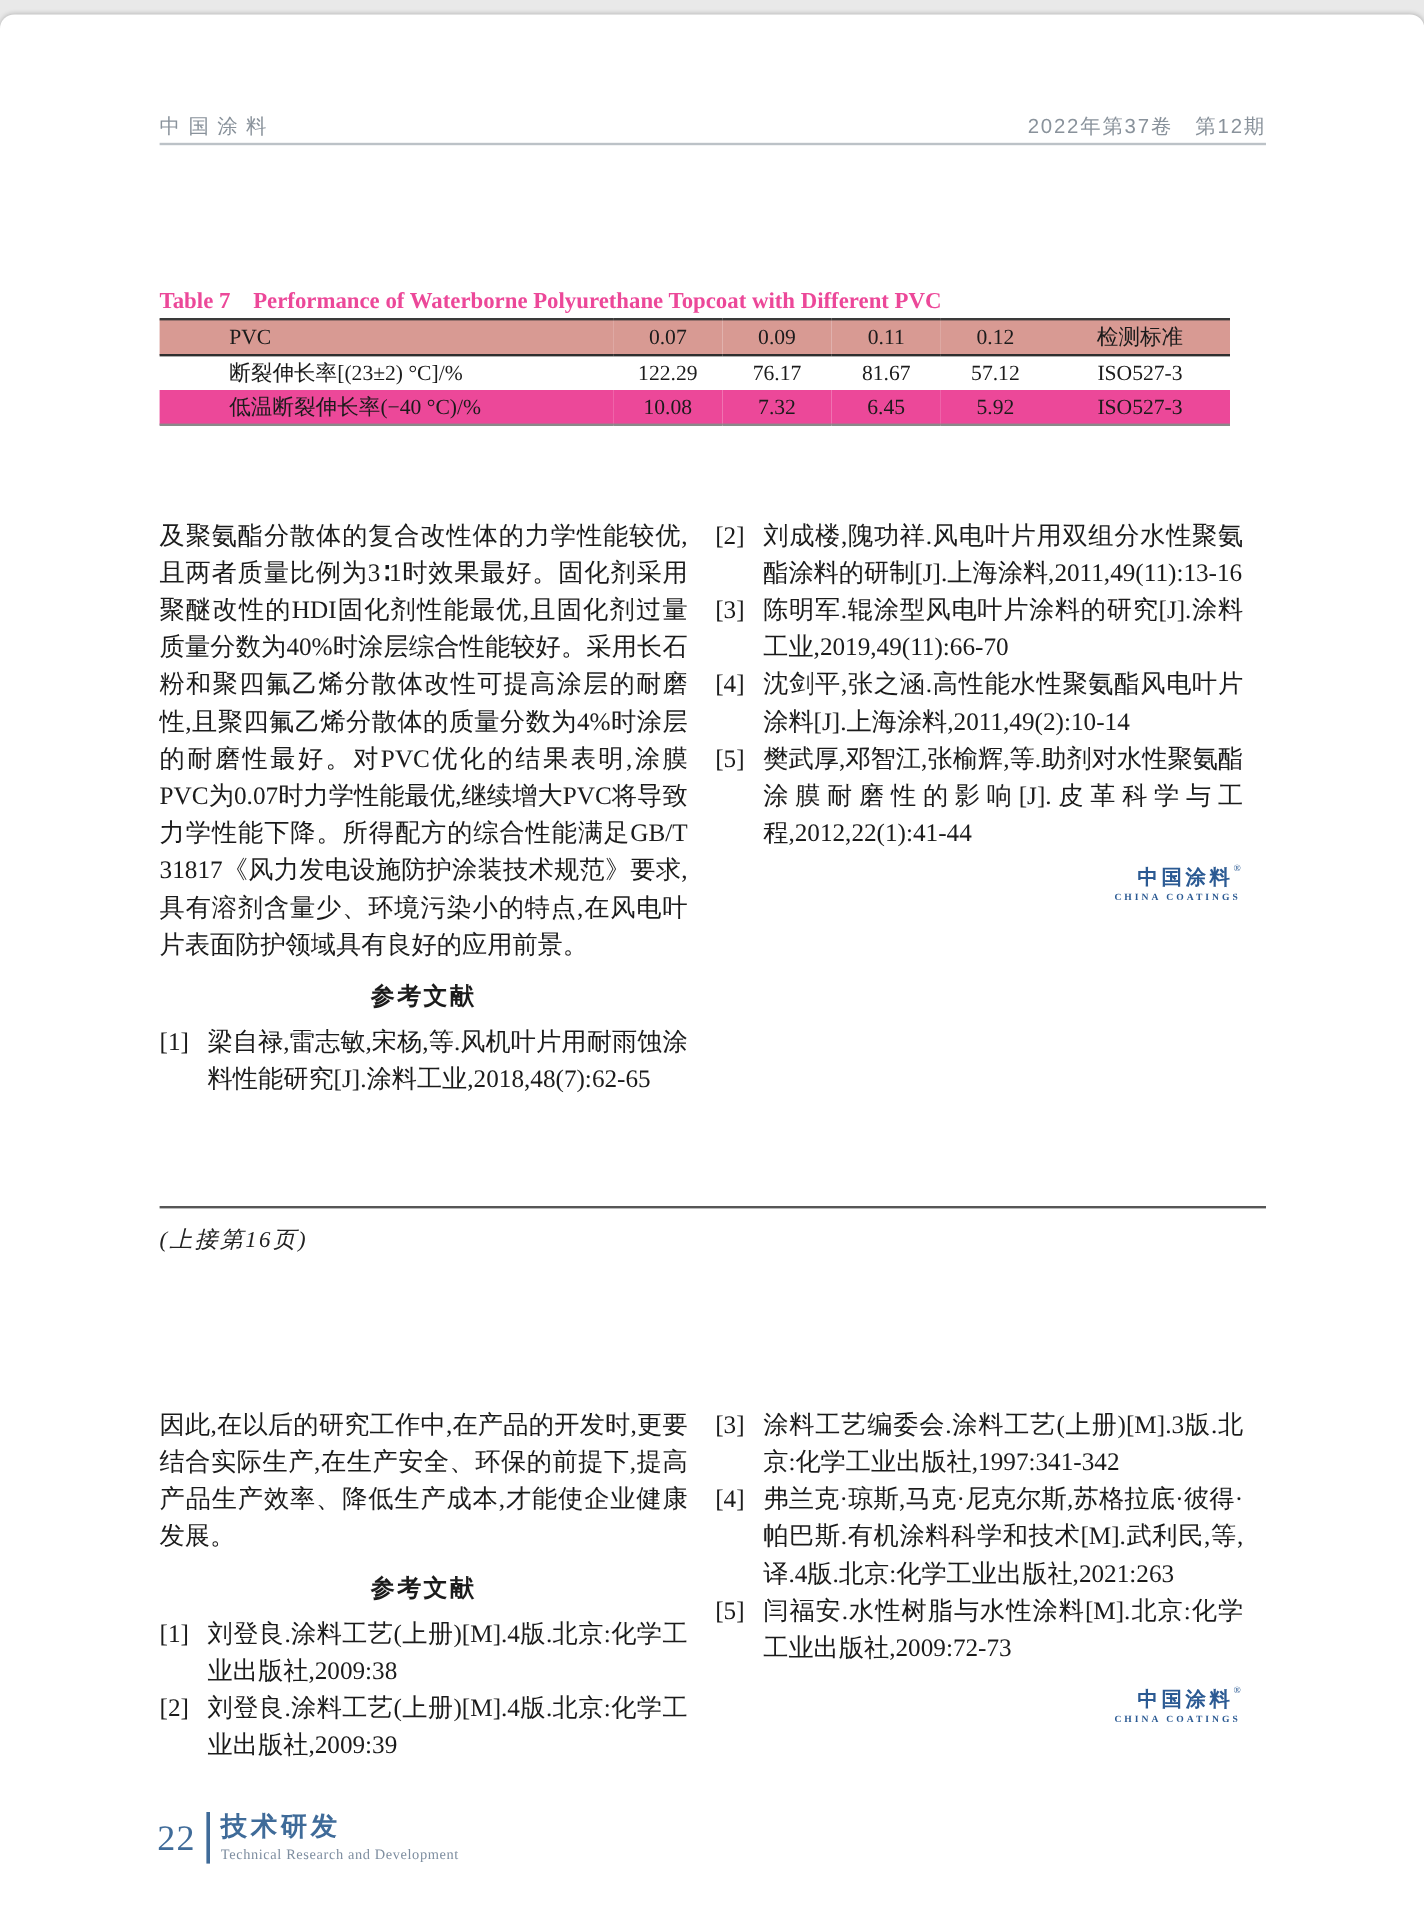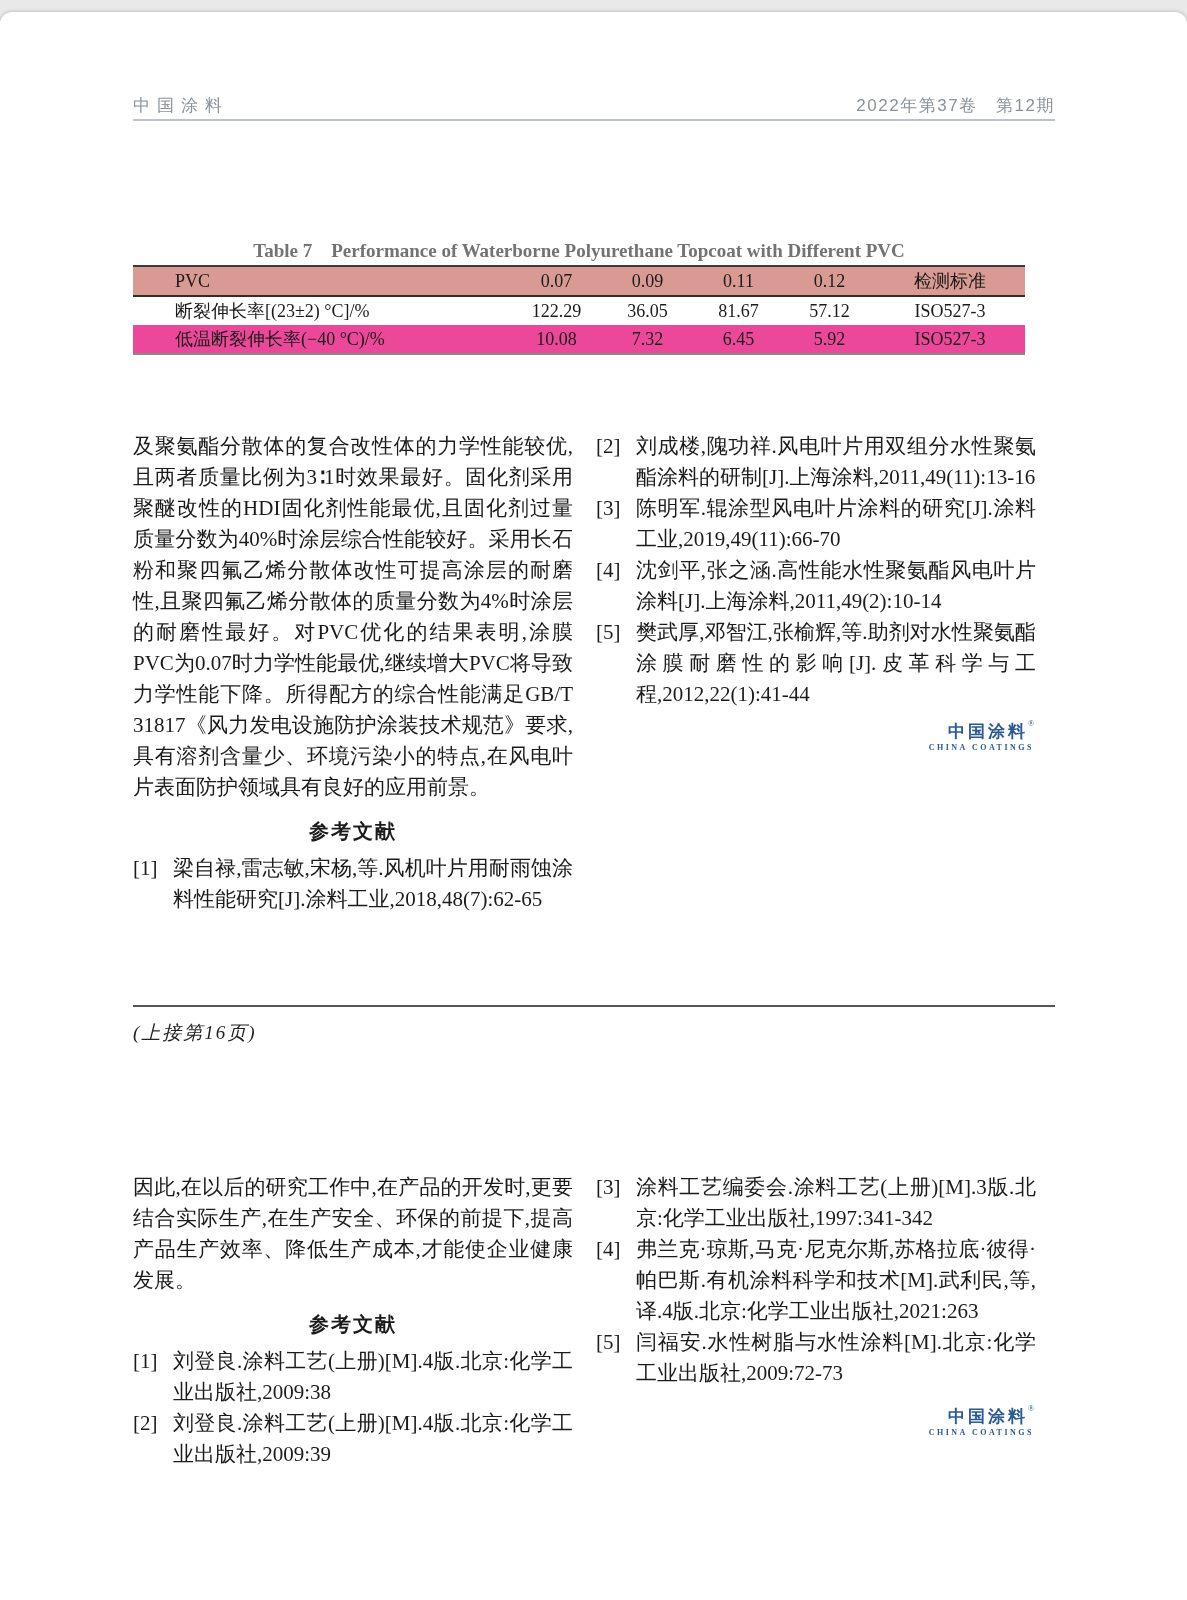--- a/index.html
+++ b/index.html
@@ -24,33 +24,33 @@
   .journal-name{letter-spacing:7px;}
   .issue-info{letter-spacing:1.5px;}
   .head-rule{position:absolute;left:133px;top:107px;width:922px;height:2px;background:#bcc2c7;}
   
   .tbl-title-zh{
     position:absolute;left:133px;top:196px;width:892px;text-align:center;
     font-family:"Liberation Sans","DejaVu Sans",sans-serif;
     font-weight:bold;font-size:20px;color:#141414;letter-spacing:1px;
   }
   .tbl-title-en{
-    position:absolute;left:133px;top:226px;width:892px;text-align:center;
-    font-weight:bold;font-size:19px;color:#737373;
+    position:absolute;left:133px;top:226px;width:892px;
+    font-weight:bold;font-size:19px;color:#ec4899;
   }
   
   table.perf{
     position:absolute;left:133px;top:253px;width:892px;
     border-collapse:collapse;table-layout:fixed;
     font-size:18px;color:#1b1b1b;
     border-top:2px solid #3a3a3a;
     border-bottom:2px solid #8a8a8a;
   }
   table.perf td{height:28px;padding:0;vertical-align:middle;text-align:center;}
-  table.perf td.lbl{text-align:left;padding-left:42px;}
+  table.perf td.lbl{text-align:left;padding-left:58px;}
   table.perf tr.hdr td{background:#d89a93;}
   table.perf tr.hdr{border-bottom:2px solid #2e2e2e;}
   table.perf tr.tint td{background:#ec4899;}
   col.c-lbl{width:378px;}col.c-v{width:91px;}col.c-std{width:150px;}
   
   .col{position:absolute;width:440px;font-size:21px;line-height:31px;text-align:justify;}
   .col-l1{left:133px;top:419px;}
   .col-r1{left:596px;top:419px;}
   .col-l2{left:133px;top:1160px;}
   .col-r2{left:596px;top:1160px;}
@@ -123,21 +123,21 @@
         <td class="lbl">PVC</td>
         <td>0.07</td>
         <td>0.09</td>
         <td>0.11</td>
         <td>0.12</td>
         <td>检测标准</td>
       </tr>
       <tr>
         <td class="lbl">断裂伸长率[(23±2) °C]/%</td>
         <td>122.29</td>
-        <td>36.05</td>
+        <td>76.17</td>
         <td>81.67</td>
         <td>57.12</td>
         <td>ISO527-3</td>
       </tr>
       <tr class="tint">
         <td class="lbl">低温断裂伸长率(−40 °C)/%</td>
         <td>10.08</td>
         <td>7.32</td>
         <td>6.45</td>
         <td>5.92</td>
@@ -206,14 +206,22 @@
     <div class="ref">
       <span class="mk">[5]</span>
       <span class="tx">闫福安.水性树脂与水性涂料[M].北京:化学工业出版社,2009:72-73</span>
     </div>
     <div class="logo" style="margin-top:16px;">
       <span class="nm">中国涂料</span><span class="rmark">®</span>
       <div class="sub">CHINA COATINGS</div>
     </div>
   </div>
 
+  <div class="footer">
+    <span class="pg-num">22</span>
+    <span class="foot-bar"></span>
+    <span>
+      <div class="foot-zh">技术研发</div>
+      <div class="foot-en">Technical Research and Development</div>
+    </span>
+  </div>
 
 </div>
 
 </body></html>

